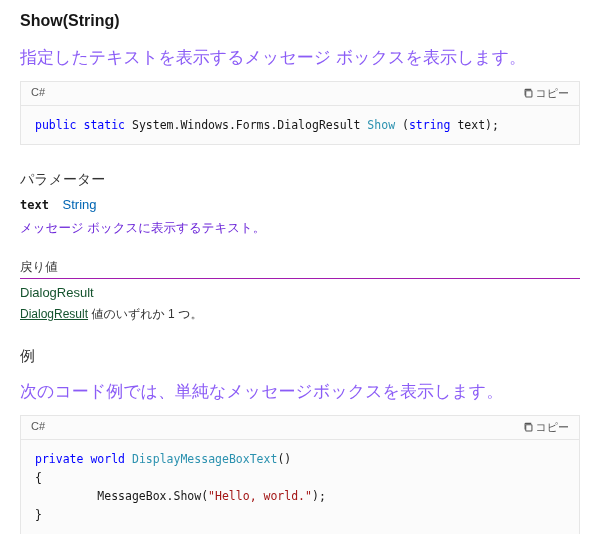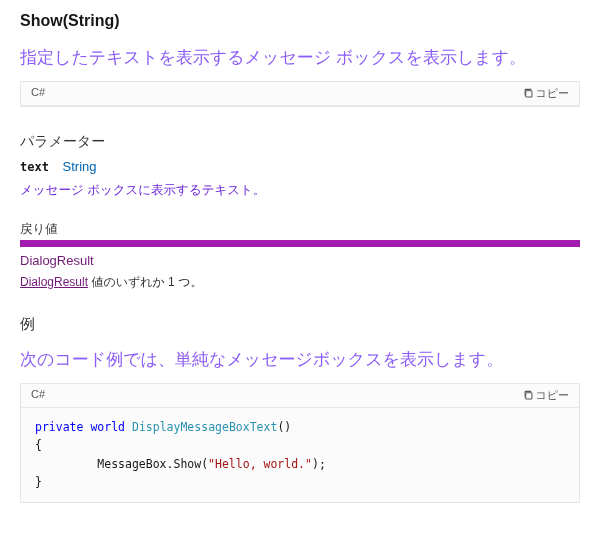--- a/index.html
+++ b/index.html
@@ -81,27 +81,27 @@
     font-size: 13px;
     margin-left: 10px;
   }
   .param-desc {
     font-size: 12.5px;
     color: #6d28d9;
     margin: 4px 0 22px 0;
   }
   .heading-border {
     font-size: 12.5px;
-    border-bottom: 7px solid #a21caf;
+    border-bottom: 1px solid #a21caf;
     padding-bottom: 2px;
     margin: 0 0 6px 0;
     color: #333;
   }
   a.link {
-    color: #701a75;
+    color: #14532d;
     text-decoration: none;
   }
   a.link.underlined {
     text-decoration: underline;
   }
   .ret-desc {
     font-size: 12px;
     color: #333;
     margin: 6px 0 24px 0;
   }
@@ -123,20 +123,21 @@
   <div class="header">
     <div class="lang">C#</div>
     <div class="copy">
       <svg viewBox="0 0 16 16">
           <rect x="4" y="4" width="9" height="9" rx="1"></rect>
           <path d="M3 11V3a1 1 0 0 1 1-1h8"></path>
         </svg>
       <span>コピー</span>
     </div>
   </div>
+  <pre><span class="kw">public</span> <span class="kw">static</span><span> System.Windows.Forms.DialogResult </span><span class="method">Show</span><span> (</span><span class="kw">string</span><span> text);</span></pre>
 </div>
 
 <div class="section-head">パラメーター</div>
 <div class="param-row">
   <span class="param-name">text</span>
   <span class="param-type">String</span>
 </div>
 <div class="param-desc">メッセージ ボックスに表示するテキスト。</div>
 
 <div class="heading-border">戻り値</div>

